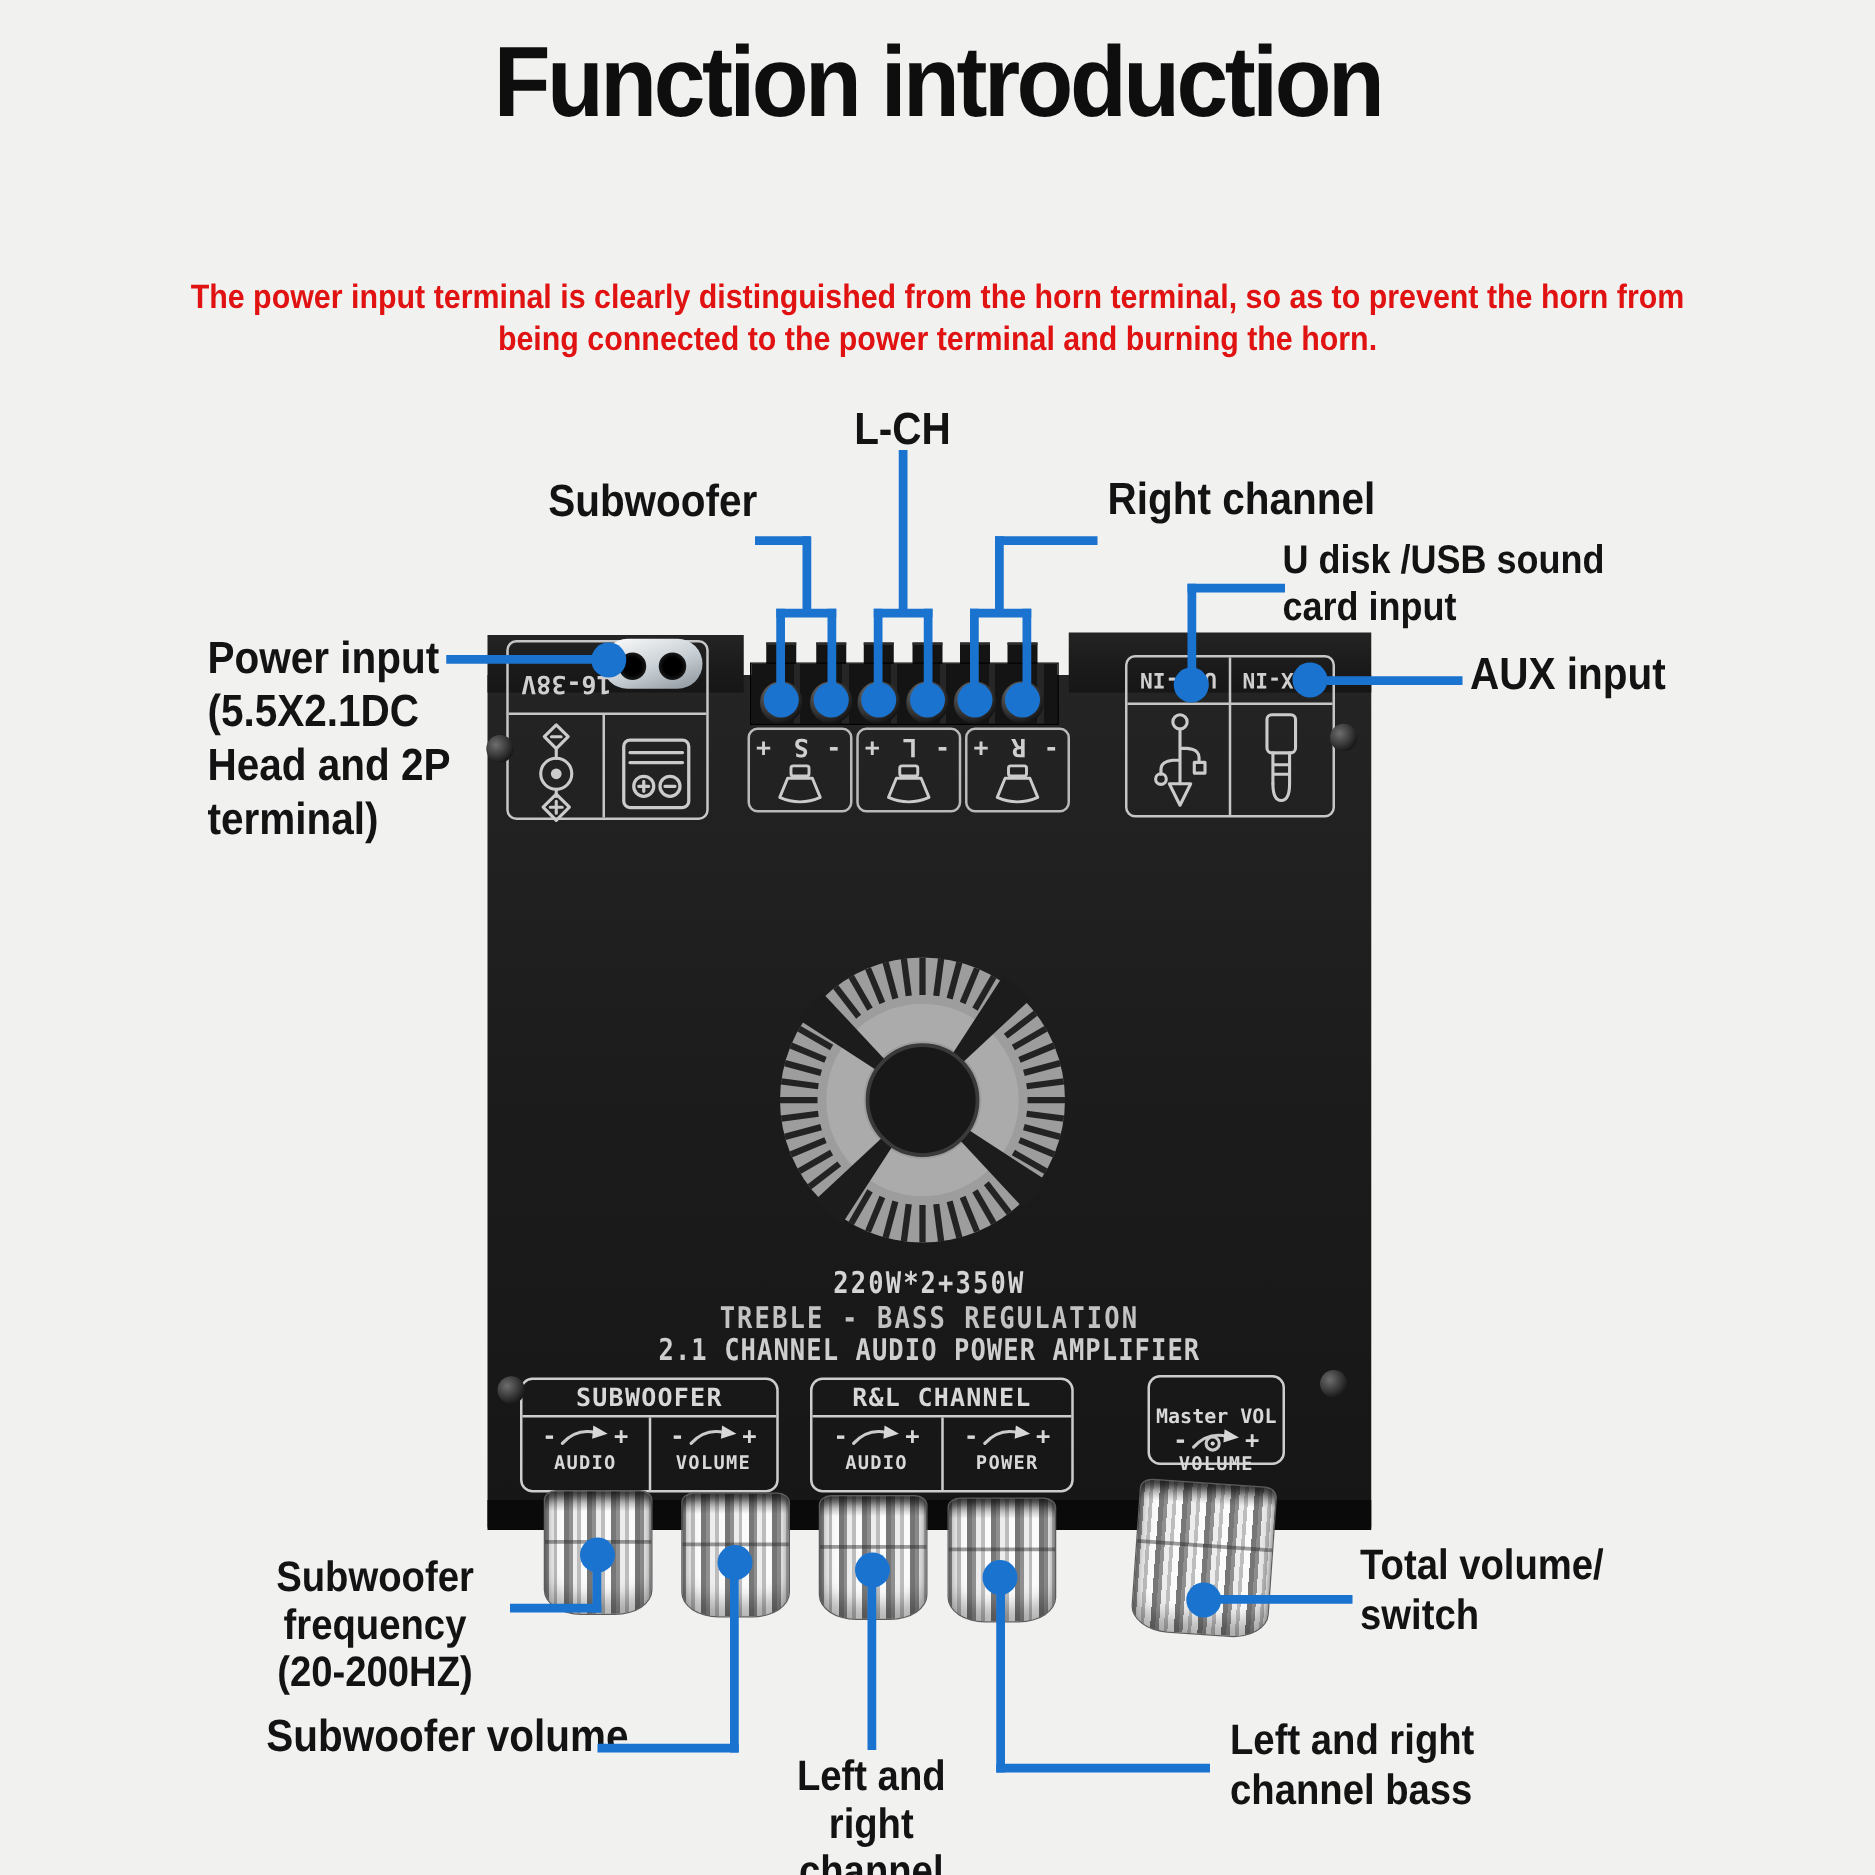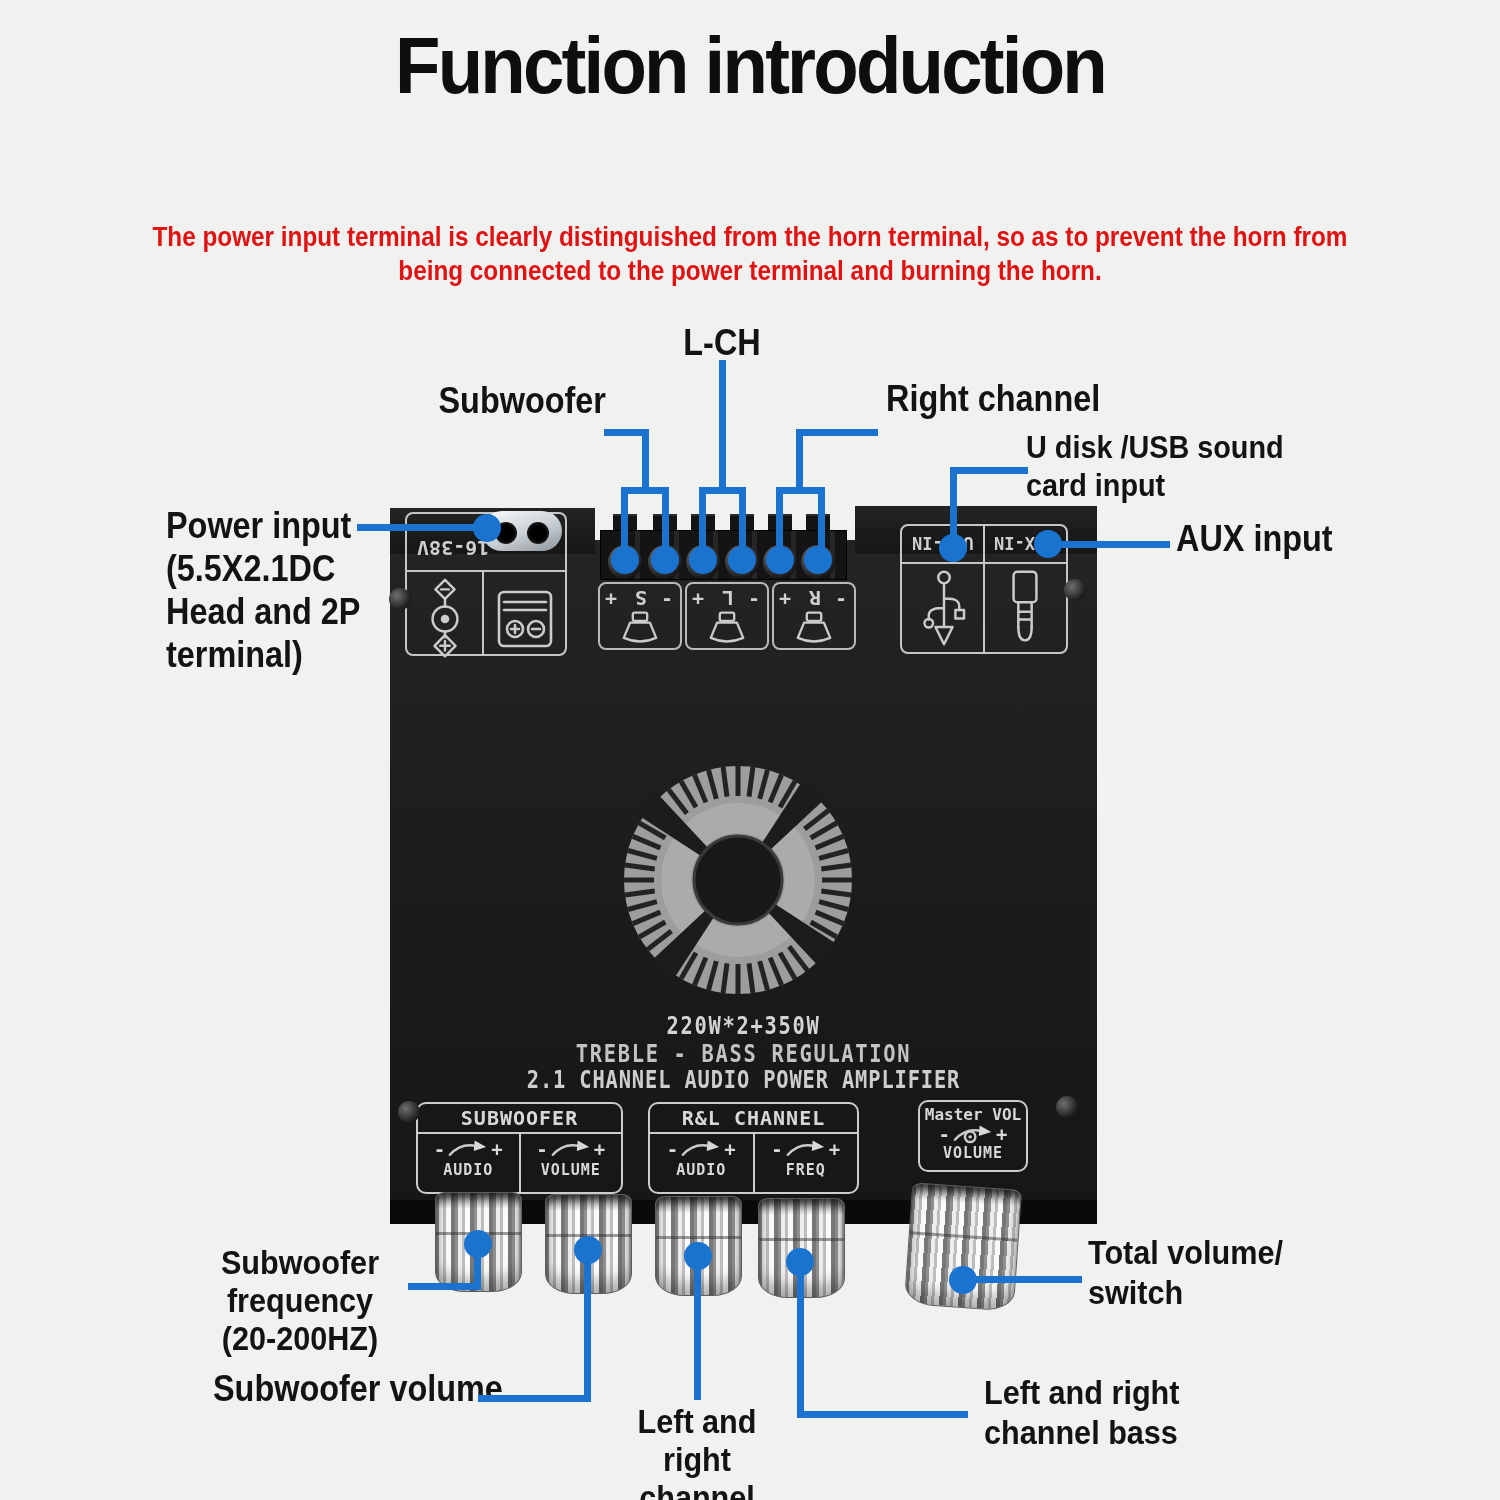--- a/index.html
+++ b/index.html
@@ -299,26 +299,26 @@
       </div>
       <div class="cell">
         <div class="adj">
             <span>-</span>
             <svg width="42" height="20" viewBox="0 0 44 20">
               <path class="ln" d="M3 16 Q15 3 31 7"></path>
               <polygon points="29,1 41,8 28,12" fill="#d8d8d8"></polygon>
             </svg>
             <span>+</span>
           </div>
-        <div class="cl">FREQ</div>
+        <div class="cl">POWER</div>
       </div>
     </div>
   </div>
   <div class="plate" style="left:918px;top:1100px;width:106px;height:68px;text-align:center;">
-    <div style="font-size:16px;margin-top:3px;">Master VOL</div>
+    <div style="font-size:16px;margin-top:21px;">Master VOL</div>
     <div class="adj" style="height:20px;margin-top:0;">
         <span>-</span>
         <svg width="42" height="20" viewBox="0 0 44 20">
           <path class="ln" d="M3 16 Q15 3 31 7"></path>
           <polygon points="29,1 41,8 28,12" fill="#d8d8d8"></polygon>
           <circle class="ln" cx="19" cy="13" r="5.5"></circle>
           <circle cx="19" cy="13" r="1.8" fill="#d8d8d8"></circle>
         </svg>
         <span>+</span>
       </div>

